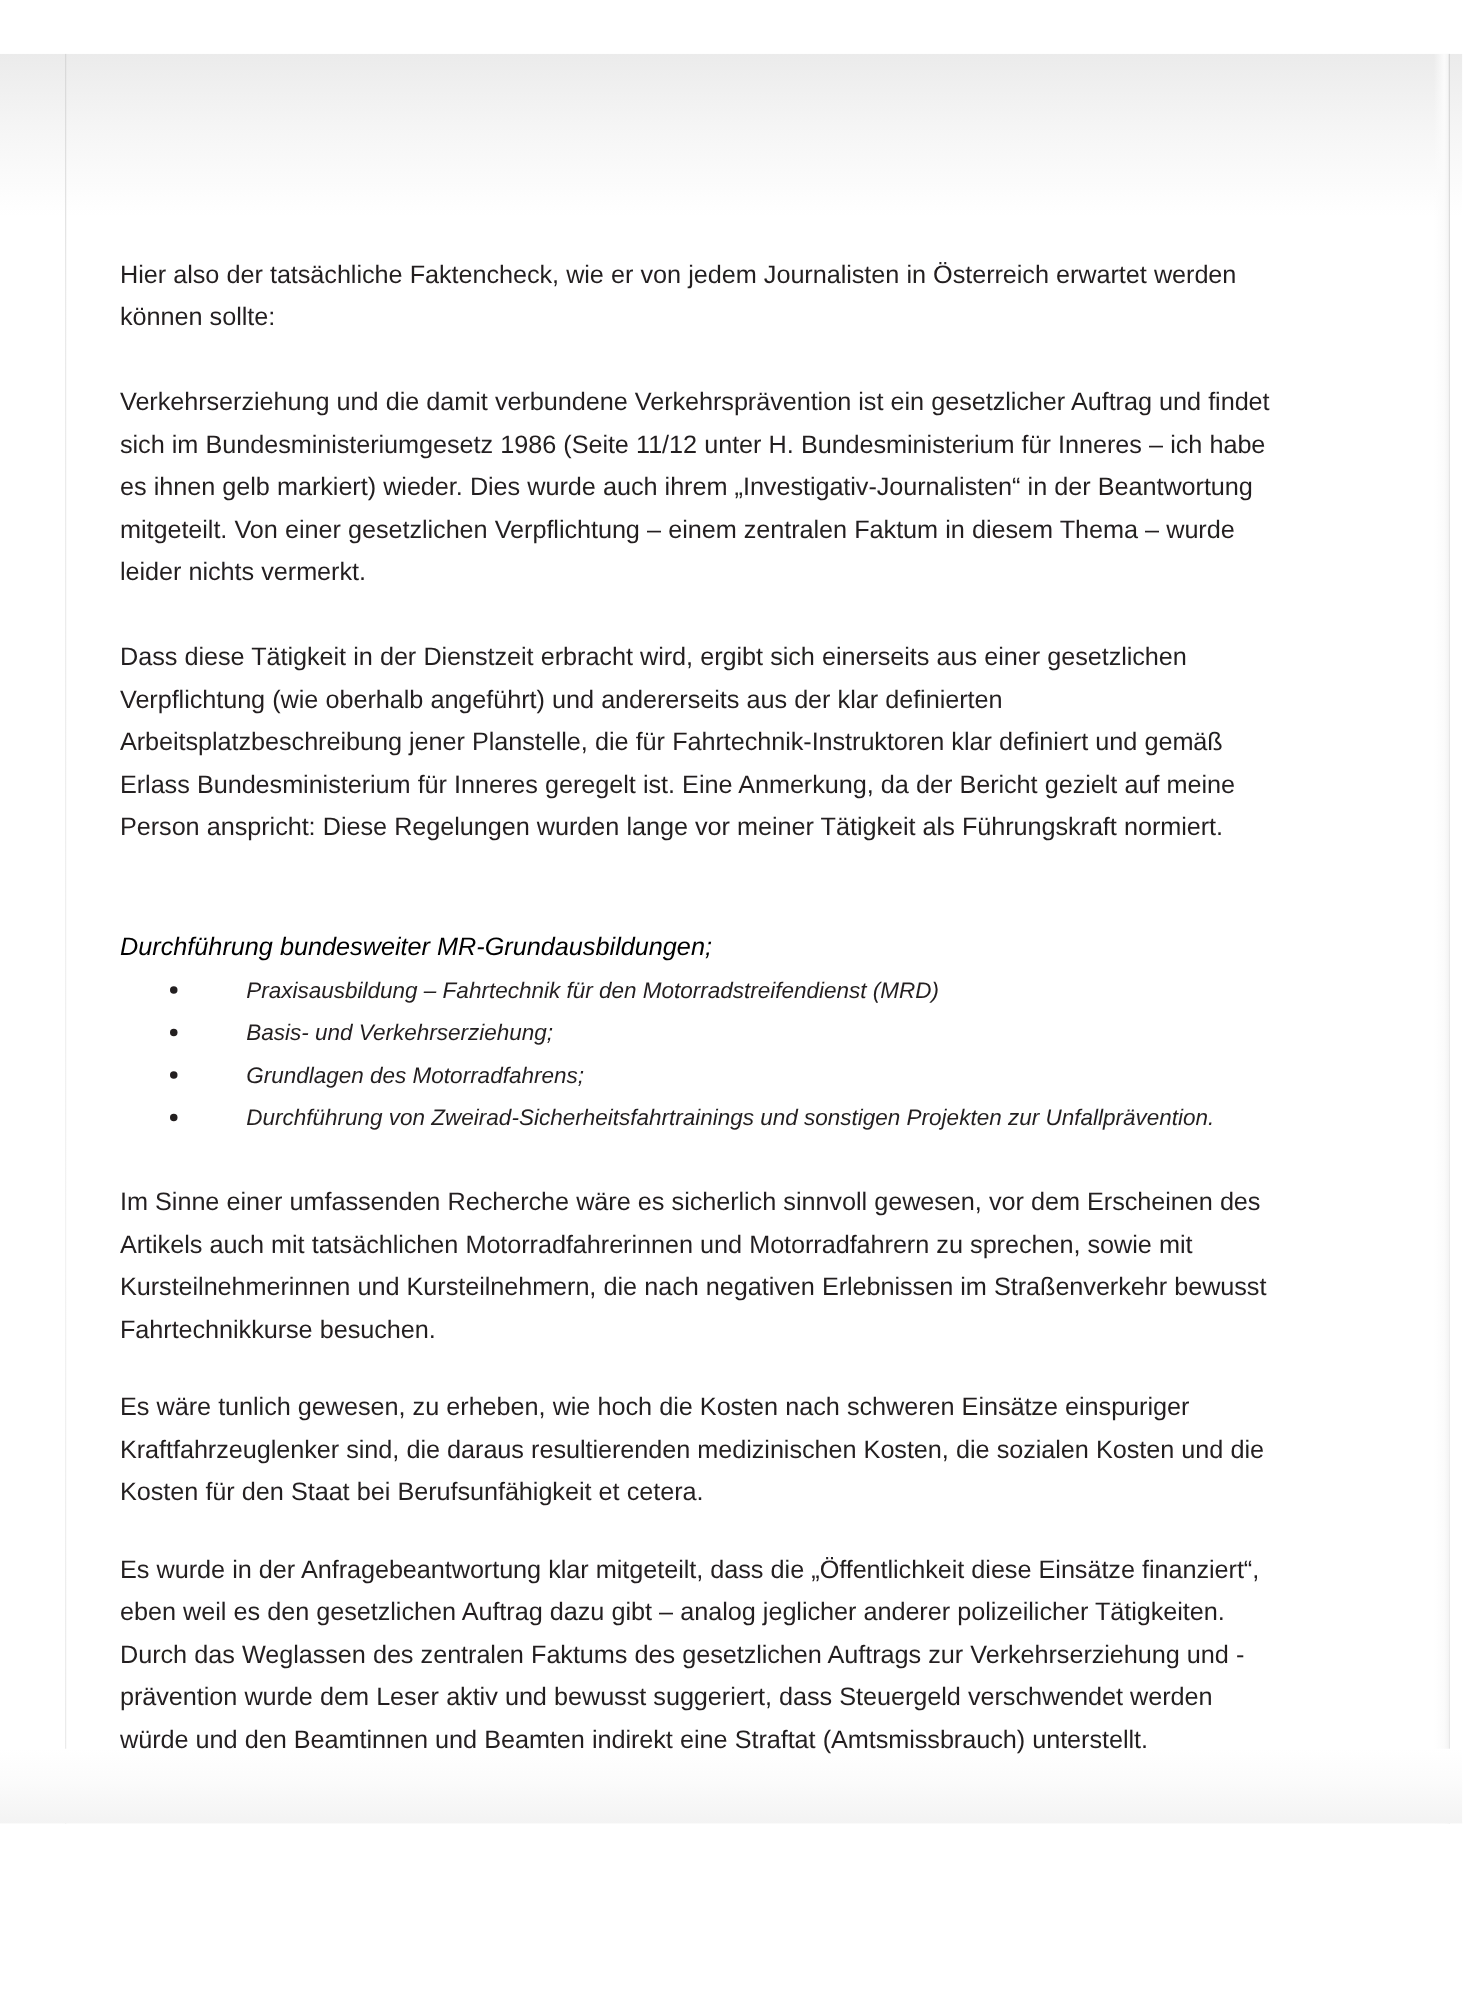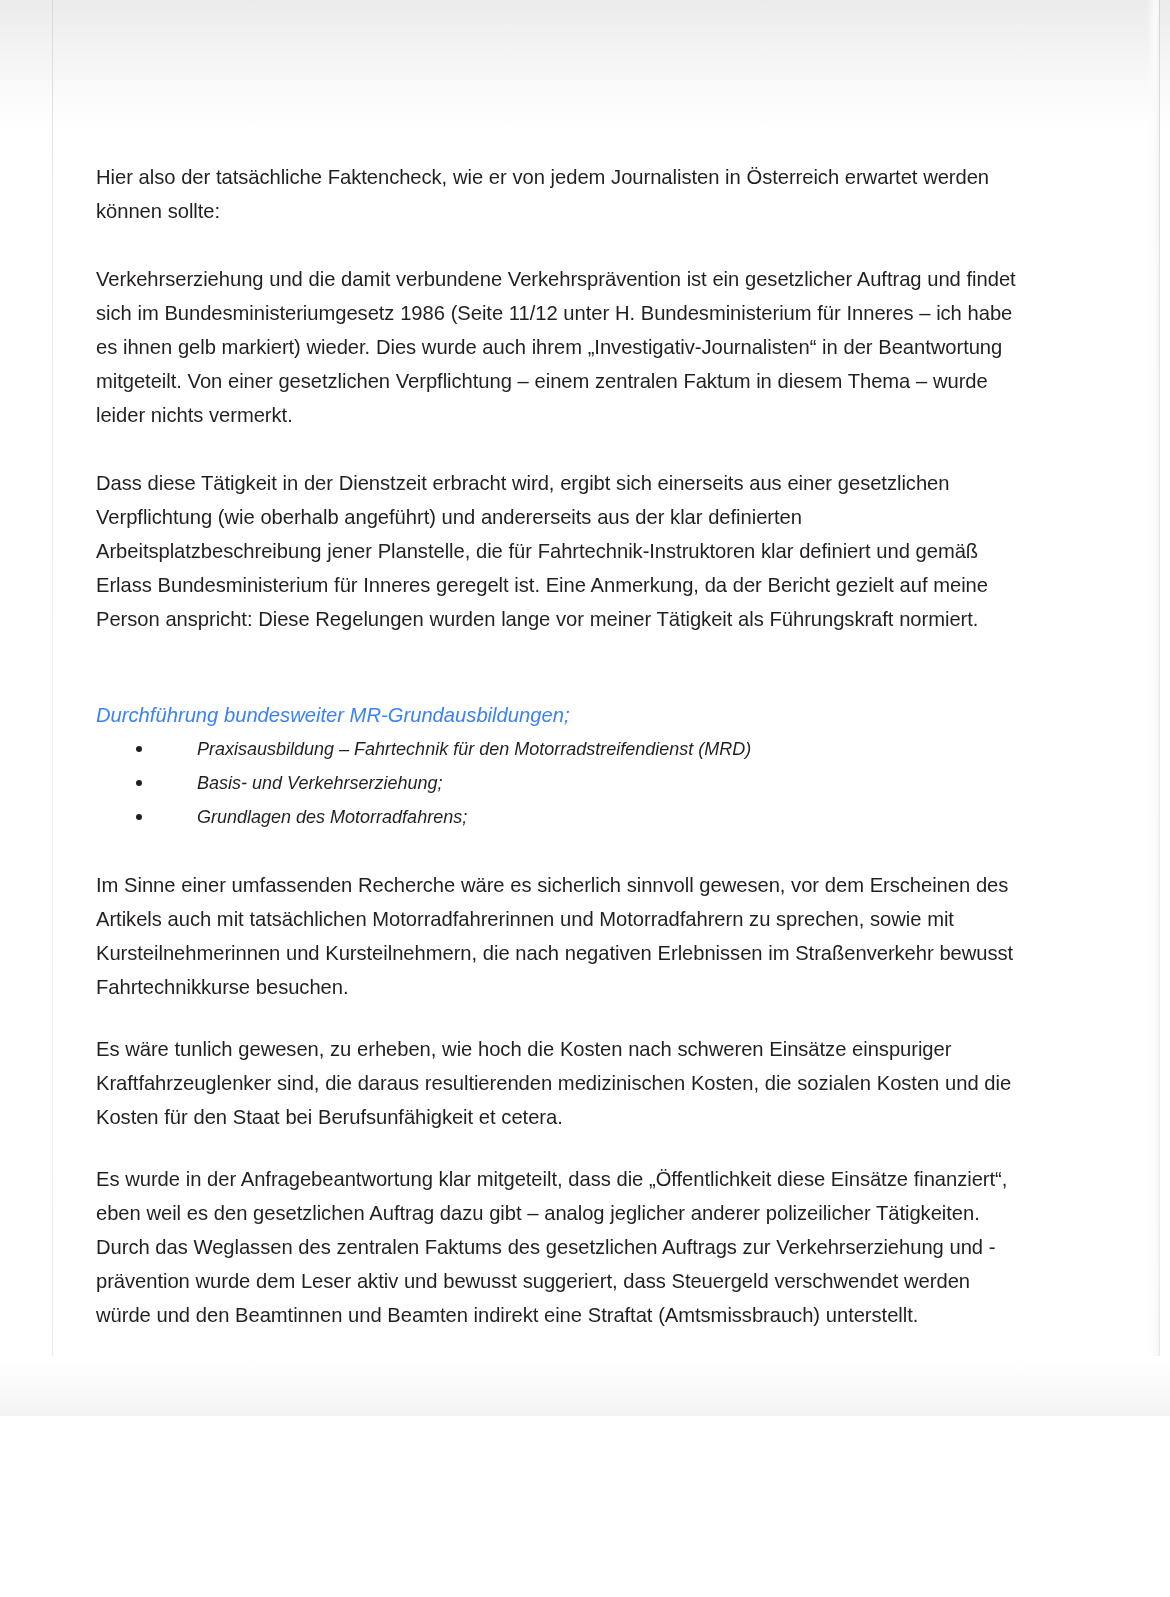--- a/index.html
+++ b/index.html
@@ -9,20 +9,21 @@
     background: #ffffff;
   }
 
   .scan-page {
     position: relative;
     width: 1170px;
     height: 1416px;
     background: #ffffff;
     overflow: hidden;
     font-family: "Liberation Sans", sans-serif;
+    margin-top: 43px;
     -webkit-font-smoothing: antialiased;
   }
 
   
   .scan-top-shade {
     position: absolute;
     left: 0;
     top: 0;
     width: 1170px;
     height: 130px;
@@ -88,21 +89,21 @@
     word-spacing: 0.2px;
   }
 
   .gap-lg { height: 34px; }
   .gap-md { height: 28px; }
 
   p.lead-italic {
     margin: 0;
     font-size: 20.2px;
     line-height: 34px;
-    color: #3b82f6;
+    color: #000000;
     font-style: italic;
   }
 
   ul.duty-list {
     list-style: none;
     margin: 0;
     padding: 0;
   }
 
   ul.duty-list li {
@@ -171,20 +172,24 @@
         <span>Praxisausbildung – Fahrtechnik für den Motorradstreifendienst (MRD)</span>
       </li>
       <li>
         <span class="bullet-dot"></span>
         <span>Basis- und Verkehrserziehung;</span>
       </li>
       <li>
         <span class="bullet-dot"></span>
         <span>Grundlagen des Motorradfahrens;</span>
       </li>
+      <li>
+        <span class="bullet-dot"></span>
+        <span>Durchführung von Zweirad-Sicherheitsfahrtrainings und sonstigen Projekten zur Unfallprävention.</span>
+      </li>
     </ul>
 
     <div class="gap-lg"></div>
 
     <p class="para">Im Sinne einer umfassenden Recherche wäre es sicherlich sinnvoll gewesen, vor dem Erscheinen des Artikels auch mit tatsächlichen Motorradfahrerinnen und Motorradfahrern zu sprechen, sowie mit Kursteilnehmerinnen und Kursteilnehmern, die nach negativen Erlebnissen im Straßenverkehr bewusst Fahrtechnikkurse besuchen.</p>
 
     <div class="gap-md"></div>
 
     <p class="para">Es wäre tunlich gewesen, zu erheben, wie hoch die Kosten nach schweren Einsätze einspuriger Kraftfahrzeuglenker sind, die daraus resultierenden medizinischen Kosten, die sozialen Kosten und die Kosten für den Staat bei Berufsunfähigkeit et cetera.</p>
 

